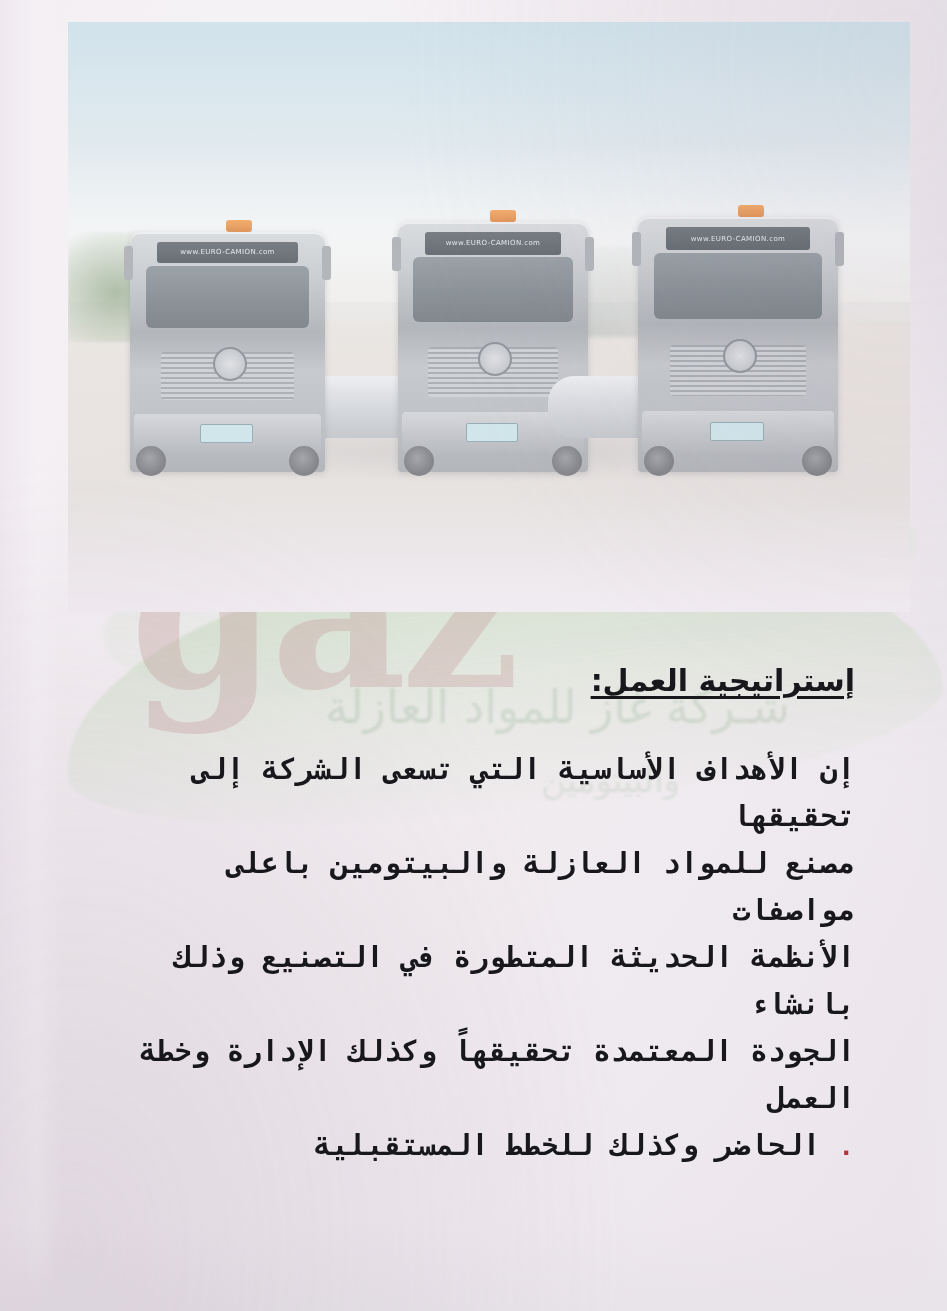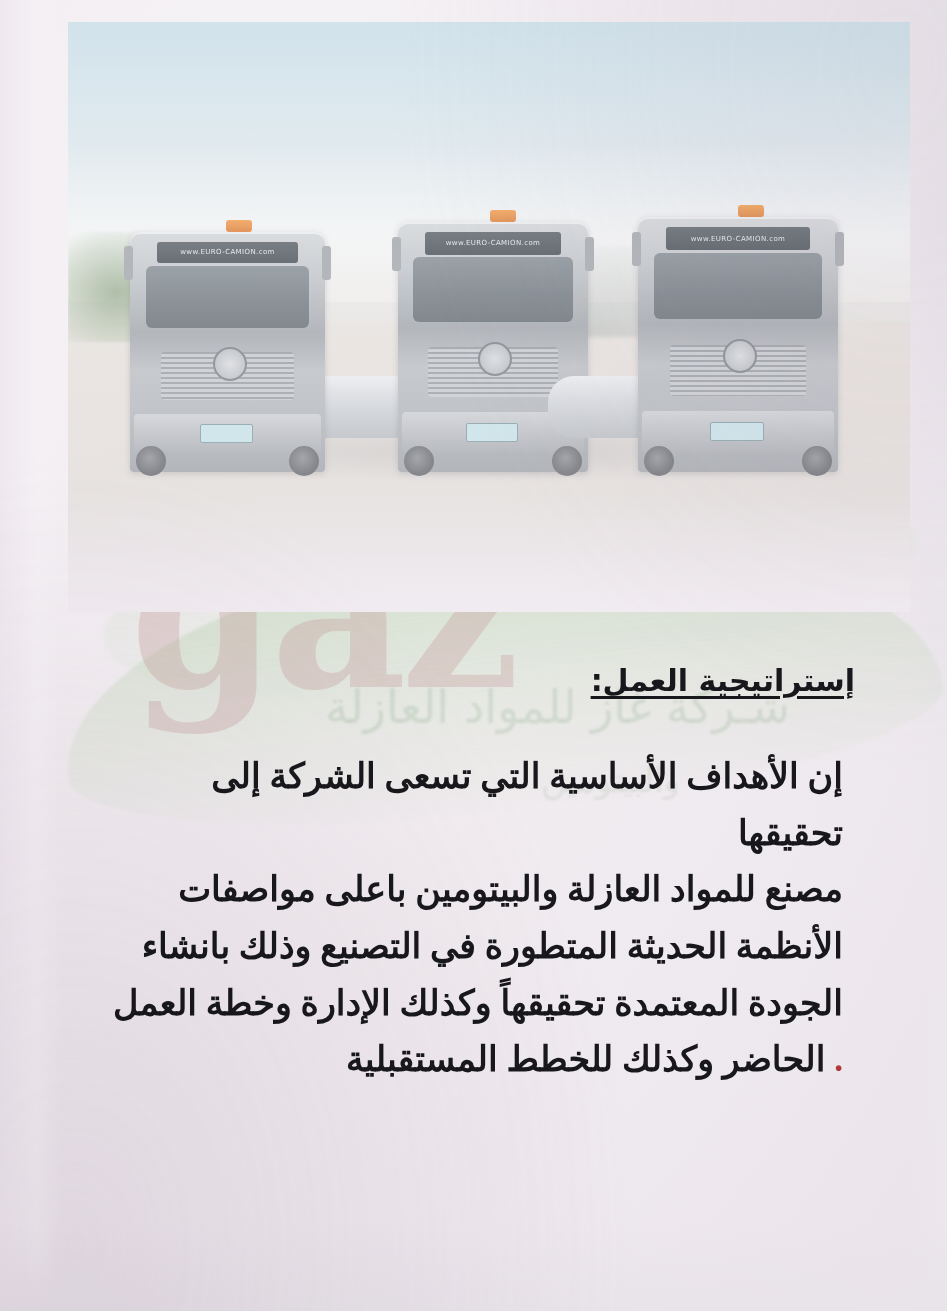--- a/index.html
+++ b/index.html
@@ -288,26 +288,26 @@
     font-weight: 700;
     text-decoration: underline;
     text-underline-offset: 5px;
     margin: 13px 0 46px 0;
     padding-left: 200px;
     line-height: 1.5;
     font-family: "DejaVu Sans", "Liberation Sans", sans-serif;
     color: #17171c;
   }
   .body-text {
-    font-size: 35px;
+    font-size: 29px;
     line-height: 1.62;
     font-weight: 700;
-    margin: 12px;
+    margin: 0;
     color: #17171c;
-    font-family: Liberation Serif, serif;
+    font-family: Liberation Mono, monospace;
     letter-spacing: 0px;
   }
   .body-text p {
     margin: 0;
   }
   .period-red {
     color: #b2373a;
     font-weight: 700;
   }
   .scan-noise {

